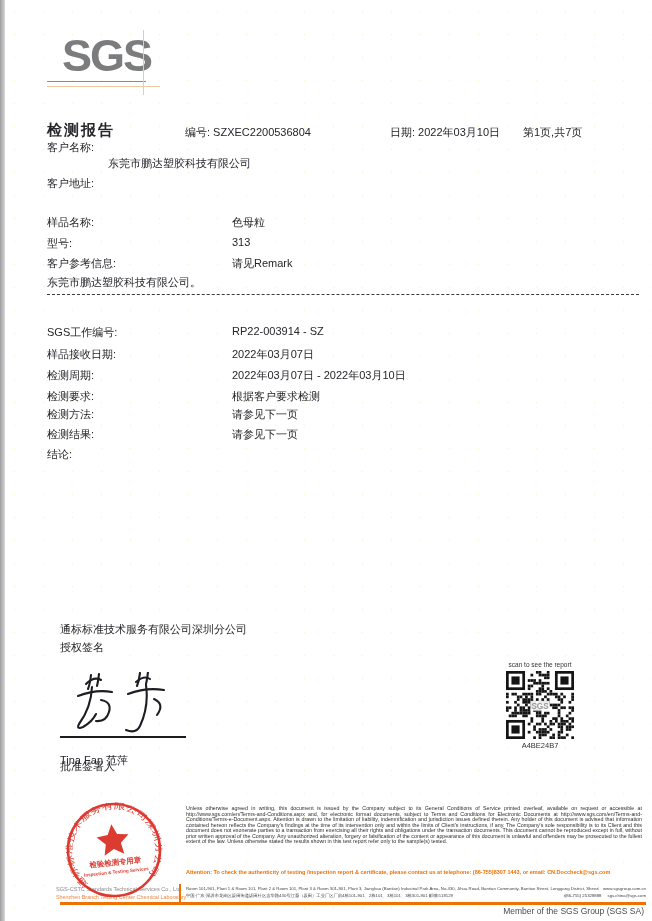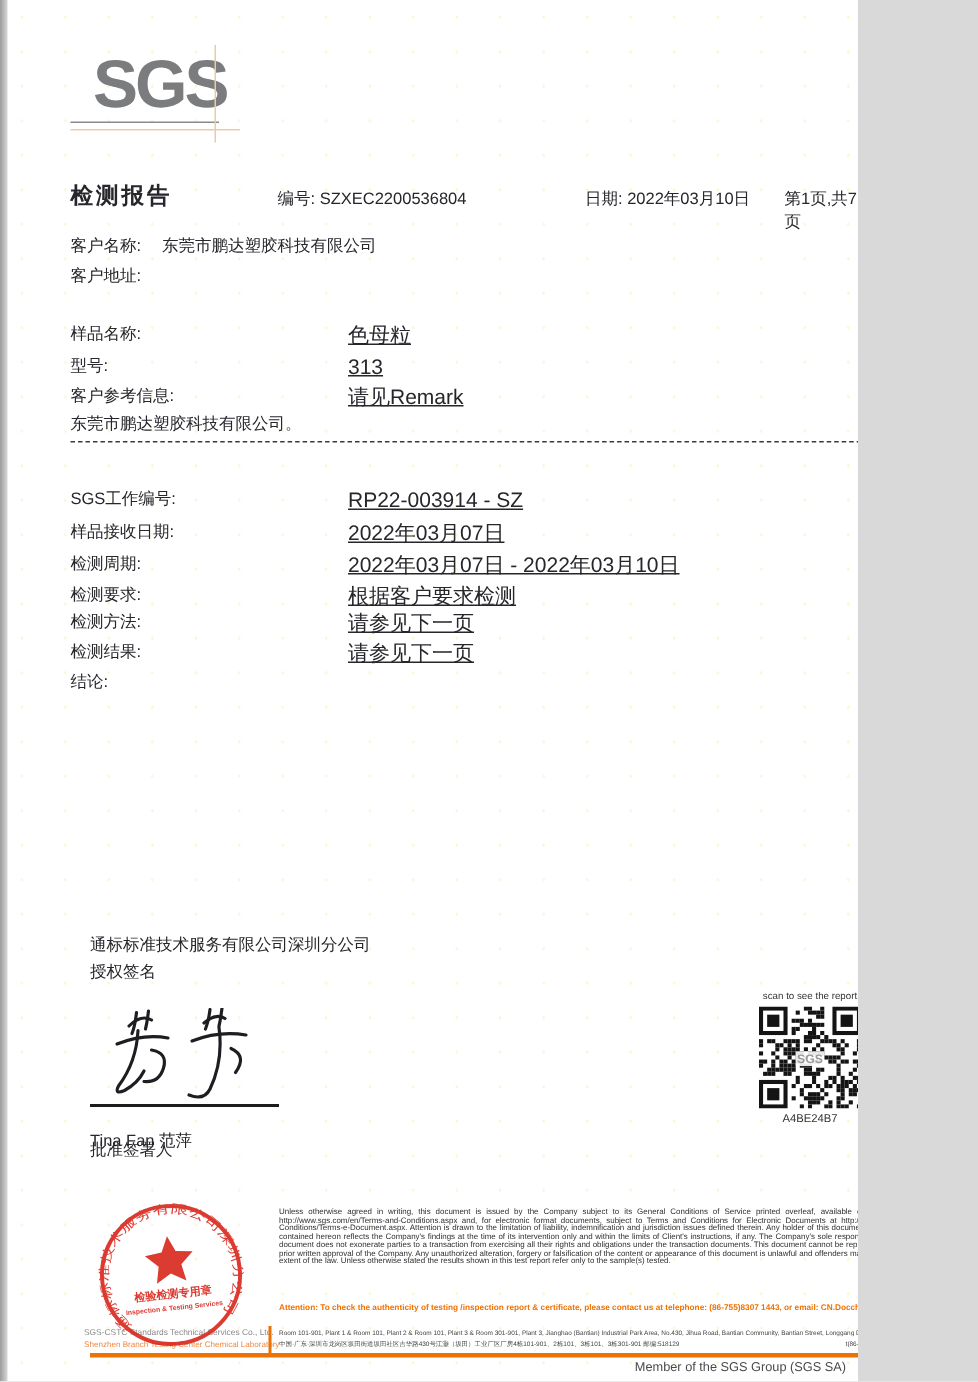--- a/index.html
+++ b/index.html
@@ -1,37 +1,37 @@
 <!DOCTYPE html>
 <html><head>
 <meta charset="utf-8">
 <style>
   html,body{margin:0;padding:0;background:#d9d9d9;}
   .page{
-    position:relative;width:572px;height:921px;background:#ffffff;
+    position:relative;width:652px;height:921px;background:#ffffff;
     font-family:"Liberation Sans","DejaVu Sans",sans-serif;color:#26262b;
     overflow:hidden;
     background-image:radial-gradient(circle,rgba(250,238,170,0.55) 0.7px,transparent 1.1px);
     background-size:29px 23px;
   }
   .page-edge{position:absolute;left:0;top:0;width:5px;height:921px;
     background:linear-gradient(to right,#9c9c9c,#d8d8d8);}
   
   .logo-text{position:absolute;left:62px;top:33px;font-size:45px;font-weight:bold;
     color:#7b7c7e;letter-spacing:-2px;line-height:1;}
   .logo-underline{position:absolute;left:47px;top:81px;width:99px;height:1px;background:#8a8a8c;}
   .crop-h{position:absolute;left:47px;top:86px;width:113px;height:1px;background:#eccba3;}
   .crop-v{position:absolute;left:143px;top:30px;width:1px;height:65px;background:#eccba3;}
   
   .title{position:absolute;left:47px;top:121px;font-size:15px;font-weight:bold;letter-spacing:2px;}
   .hmeta{position:absolute;top:125px;font-size:11px;}
   
   .lab{position:absolute;left:47px;font-size:11px;}
   .val1{position:absolute;left:108px;font-size:11px;}
-  .val2{position:absolute;left:232px;font-size:14px;text-decoration:underline;}
+  .val2{position:absolute;left:232px;font-size:11px;}
   .note{position:absolute;left:47px;font-size:11px;}
   .dashes{position:absolute;left:47px;top:294px;width:592px;border-top:1.5px dashed #3a3a3e;}
   .conclusion{position:absolute;left:232px;top:445px;width:404px;font-size:11px;line-height:19px;}
   
   .sig-company{position:absolute;left:60px;top:622px;font-size:11px;}
   .sig-label{position:absolute;left:60px;top:640px;font-size:11px;}
   .sig-svg{position:absolute;left:70px;top:672px;}
   .sig-line{position:absolute;left:60px;top:736px;width:126px;height:1.5px;background:#1c1c1f;}
   .sig-name{position:absolute;left:60px;top:741px;font-size:11px;margin-top:12px;}
   .sig-role{position:absolute;left:60px;top:759px;font-size:11px;}
@@ -66,21 +66,21 @@
     <div class="logo-underline"></div>
     <div class="crop-h"></div>
     <div class="crop-v"></div>
   </div>
 
   <div class="title">检测报告</div>
   <div class="hmeta" style="left:185px;">编号: SZXEC2200536804</div>
   <div class="hmeta" style="left:390px;">日期: 2022年03月10日</div>
   <div class="hmeta" style="left:523px;">第1页,共7页</div>
 
-  <div class="lab" style="top:156px;text-align:right;">客户名称:</div>
+  <div class="lab" style="top:140px;text-align:right;">客户名称:</div>
   <div class="val1" style="top:156px;">东莞市鹏达塑胶科技有限公司</div>
   <div class="lab" style="top:176px;">客户地址:</div>
 
   <div class="lab" style="top:215px;">样品名称:</div>
   <div class="val2" style="top:215px;">色母粒</div>
   <div class="lab" style="top:236px;">型号:</div>
   <div class="val2" style="top:236px;">313</div>
   <div class="lab" style="top:256px;">客户参考信息:</div>
   <div class="val2" style="top:256px;">请见Remark</div>
   <div class="note" style="top:275px;">东莞市鹏达塑胶科技有限公司。</div>

